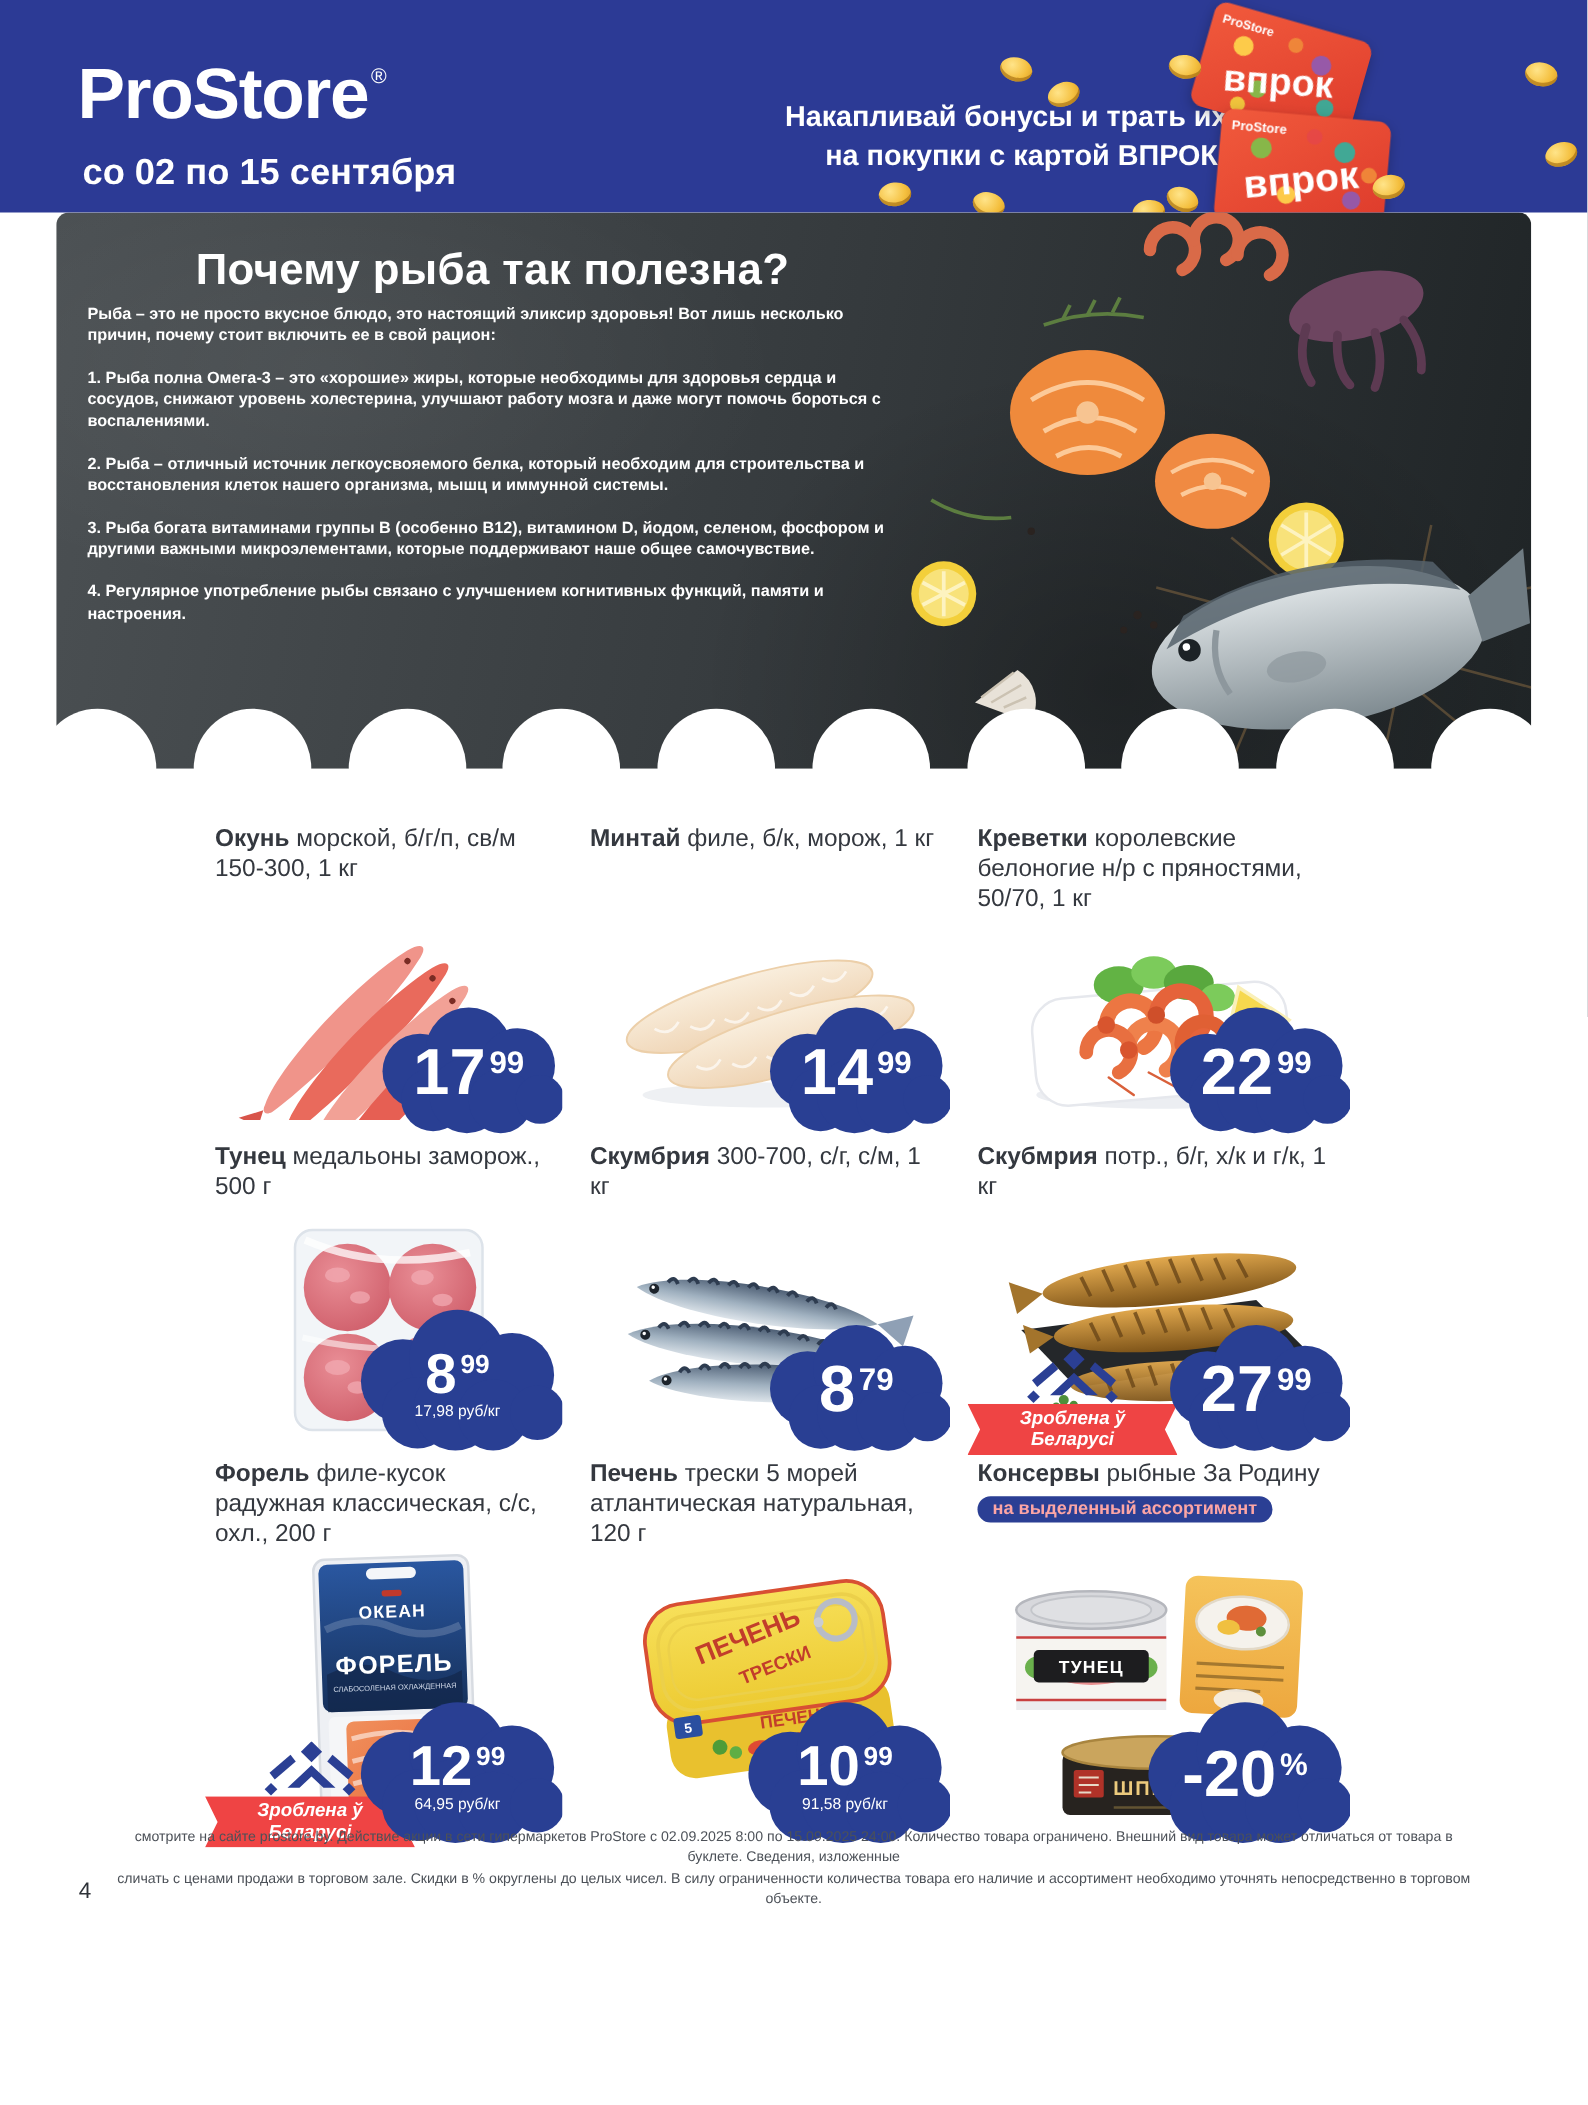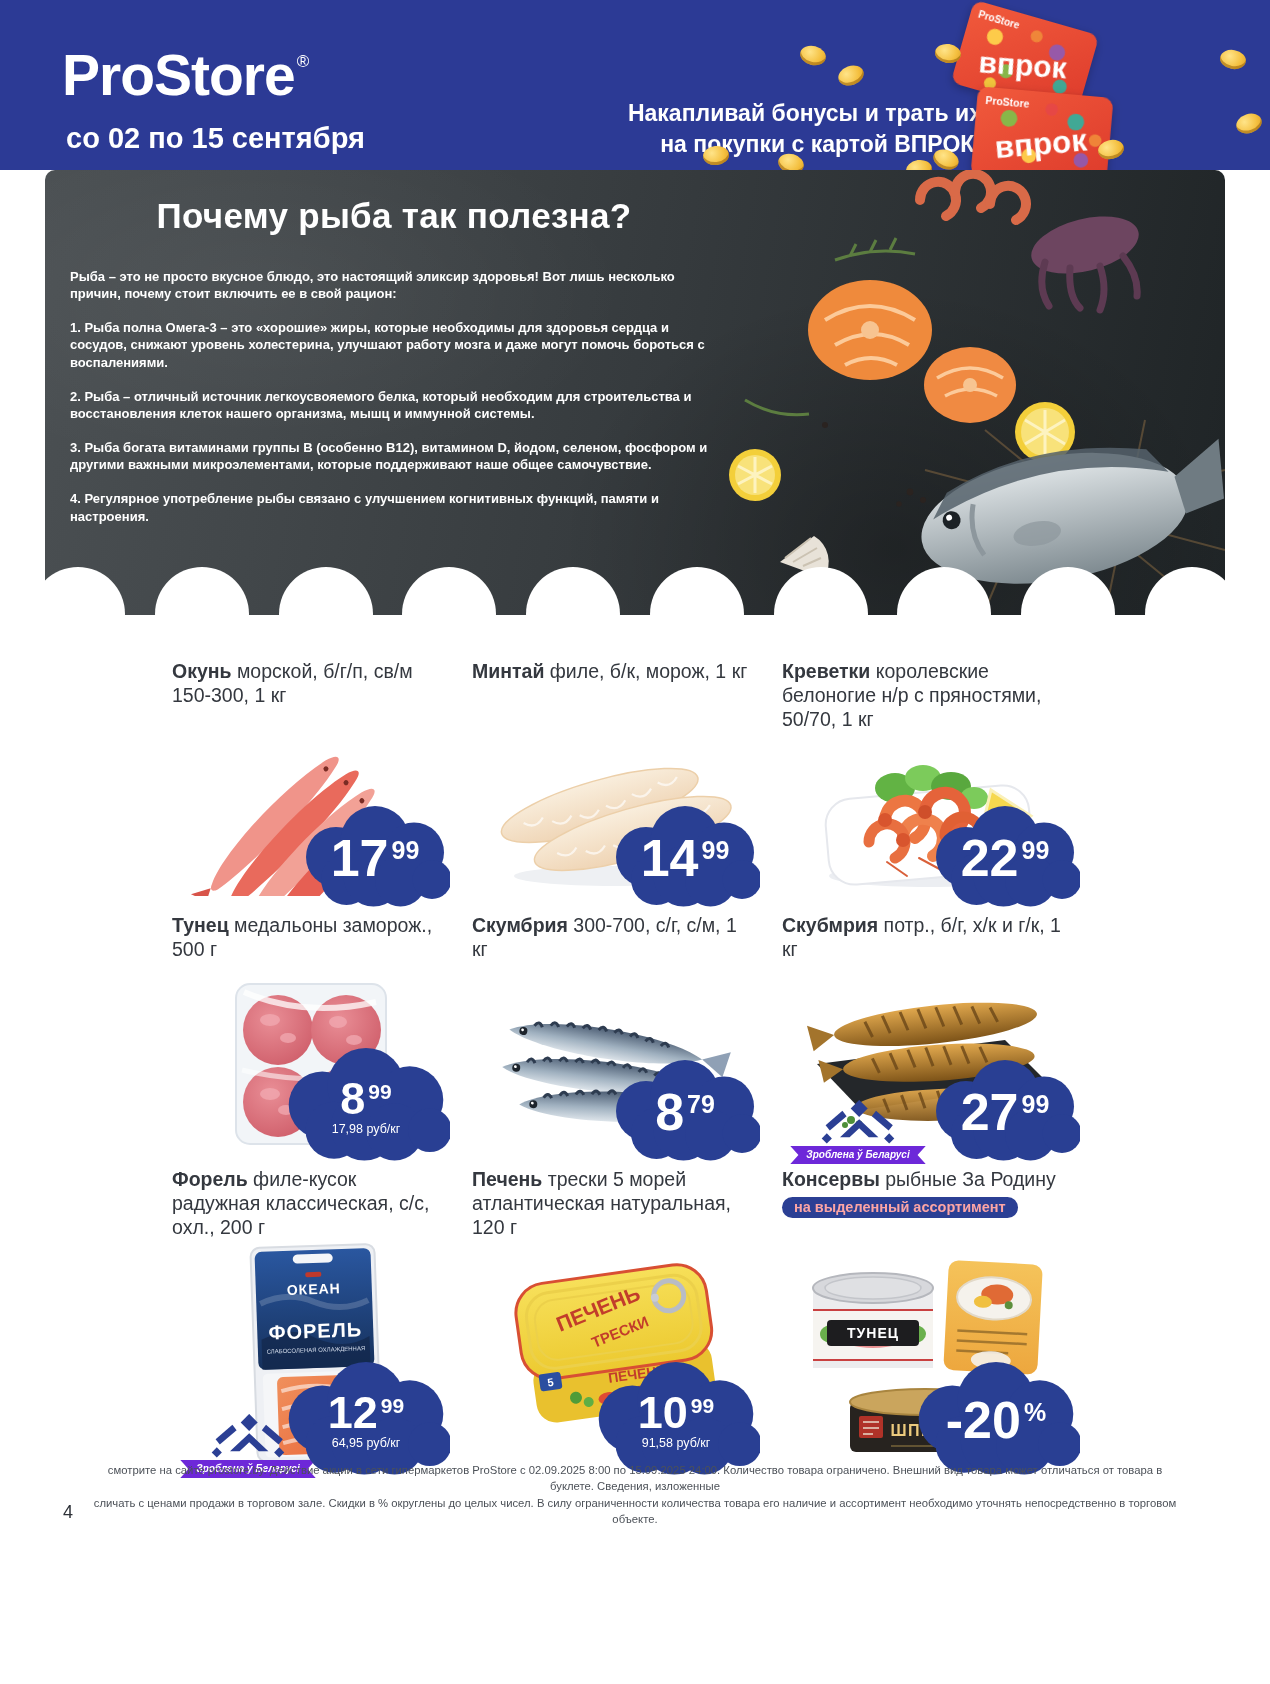--- a/index.html
+++ b/index.html
@@ -4,40 +4,40 @@
 <style>
   * { margin:0; padding:0; box-sizing:border-box; }
   body { background:#9aa0a8; font-family:"Liberation Sans", sans-serif; }
   .page { position:relative; width:1270px; height:1684px; margin:0 auto; background:#ffffff; overflow:hidden; }
 
   
   .top { position:absolute; left:0; top:0; width:1270px; height:170px; background:#2c3a95; overflow:hidden; }
   .logo { position:absolute; left:62px; top:42px; color:#fff; font-size:57px; font-weight:800; letter-spacing:-1px; }
   .logo sup { font-size:17px; font-weight:400; vertical-align:28px; margin-left:2px; }
   .date-range { position:absolute; left:66px; top:122px; color:#fff; font-size:29px; font-weight:600; }
-  .promo { position:absolute; right:288px; top:78px; text-align:right; color:#fff; font-size:23px; font-weight:600; line-height:1.35;margin-top:20px; }
+  .promo { position:absolute; right:288px; top:78px; text-align:right; color:#fff; font-size:23px; font-weight:600; line-height:1.35; }
   .coin { position:absolute; width:26px; height:19px; border-radius:50%;
           background:radial-gradient(circle at 35% 35%, #ffe489, #f4bf3e 60%, #d99b27);
           box-shadow: inset 0 -3px 0 rgba(150,95,10,.55); }
   .pcard { position:absolute; filter:drop-shadow(0 3px 5px rgba(0,0,0,.25)); }
   .pcard.c1 { left:958px; top:14px; width:134px; height:90px; transform:rotate(16deg); }
   .pcard.c2 { left:972px; top:90px; width:140px; height:94px; transform:rotate(5deg); }
 
   
   .hero { position:absolute; left:45px; top:170px; width:1180px; height:445px;
           border-radius:10px 10px 0 0;
           background:
             radial-gradient(620px 300px at 18% 28%, rgba(255,255,255,.05), transparent 60%),
             radial-gradient(540px 420px at 72% 85%, rgba(0,0,0,.28), transparent 62%),
             linear-gradient(100deg,#4b5053,#353a3d 52%,#1f2426); }
   .scallops { position:absolute; left:-14px; right:-14px; bottom:-46px; display:flex; justify-content:space-between; }
   .scallops i { width:94px; height:94px; border-radius:50%; background:#fff; }
   .hero-photo { position:absolute; right:0; top:0; width:540px; height:445px; }
   .hero-text { position:absolute; left:25px; top:26px; width:648px; color:#fff; }
-  .hero-title { text-align:center; font-size:35px; font-weight:800; letter-spacing:.3px; margin-bottom:32px; }
+  .hero-title { text-align:center; font-size:35px; font-weight:800; letter-spacing:.3px; margin-bottom:6px; }
   .hero-text p { font-size:13px; font-weight:700; line-height:1.32; margin-bottom:17px; }
 
   
   .grid { position:absolute; left:172px; top:660px; width:940px;
           display:grid; grid-template-columns:300px 310px 320px; grid-template-rows:254px 254px 312px; }
   .card { position:relative; padding-right:26px; }
   .t-wrap { height:56px; }
   .row3 .t-wrap { height:66px; }
   .p-title { font-size:19.5px; line-height:1.22; color:#34383f; }
   .p-title b { font-weight:700; }
@@ -55,22 +55,22 @@
   .p-num { display:flex; align-items:flex-start; }
   .int { font-size:52px; font-weight:800; line-height:.95; }
   .sup { font-size:25px; font-weight:800; margin:2px 0 0 3px; }
   .has-unit .int { font-size:45px; }
   .has-unit .sup { font-size:21px; }
   .unit { font-size:12.5px; font-weight:400; margin-top:2px; }
 
   
   .made-in { position:absolute; left:-8px; bottom:-14px; width:168px; text-align:center; color:#2b3f94; }
   .made-in .orn { width:74px; height:48px; color:#2b3f94; display:block; margin:0 auto -4px; }
-  .ribbon { display:inline-block; background:#6d28d9; color:#fff; font-style:italic; font-weight:700;
-            font-size:10px; padding:3px 16px 4px;
+  .ribbon { display:inline-block; background:#ef4444; color:#fff; font-style:italic; font-weight:700;
+            font-size:15px; padding:3px 16px 4px;
             clip-path:polygon(0 0,100% 0,94% 50%,100% 100%,0 100%,6% 50%); }
 
   
   .legal { position:absolute; left:85px; top:1462px; width:1100px; text-align:center;
            color:#4c5158; font-size:11.3px; line-height:1.45; }
   .page-num { position:absolute; left:63px; top:1502px; font-size:18px; color:#2e3238; }
 </style>
 </head>
 <body>
 

